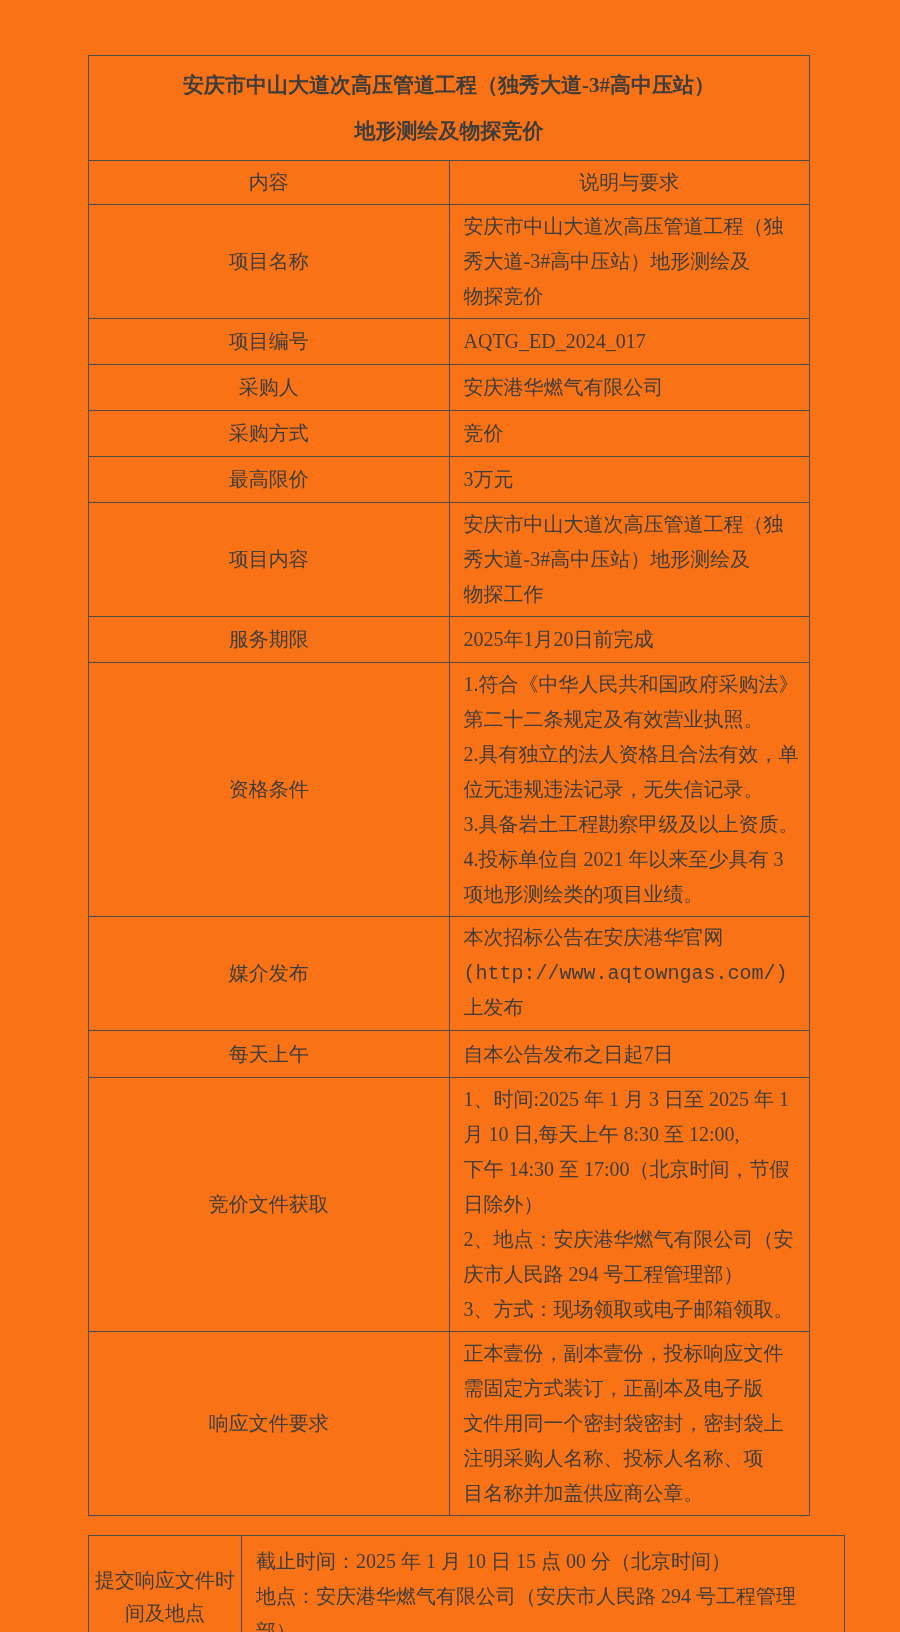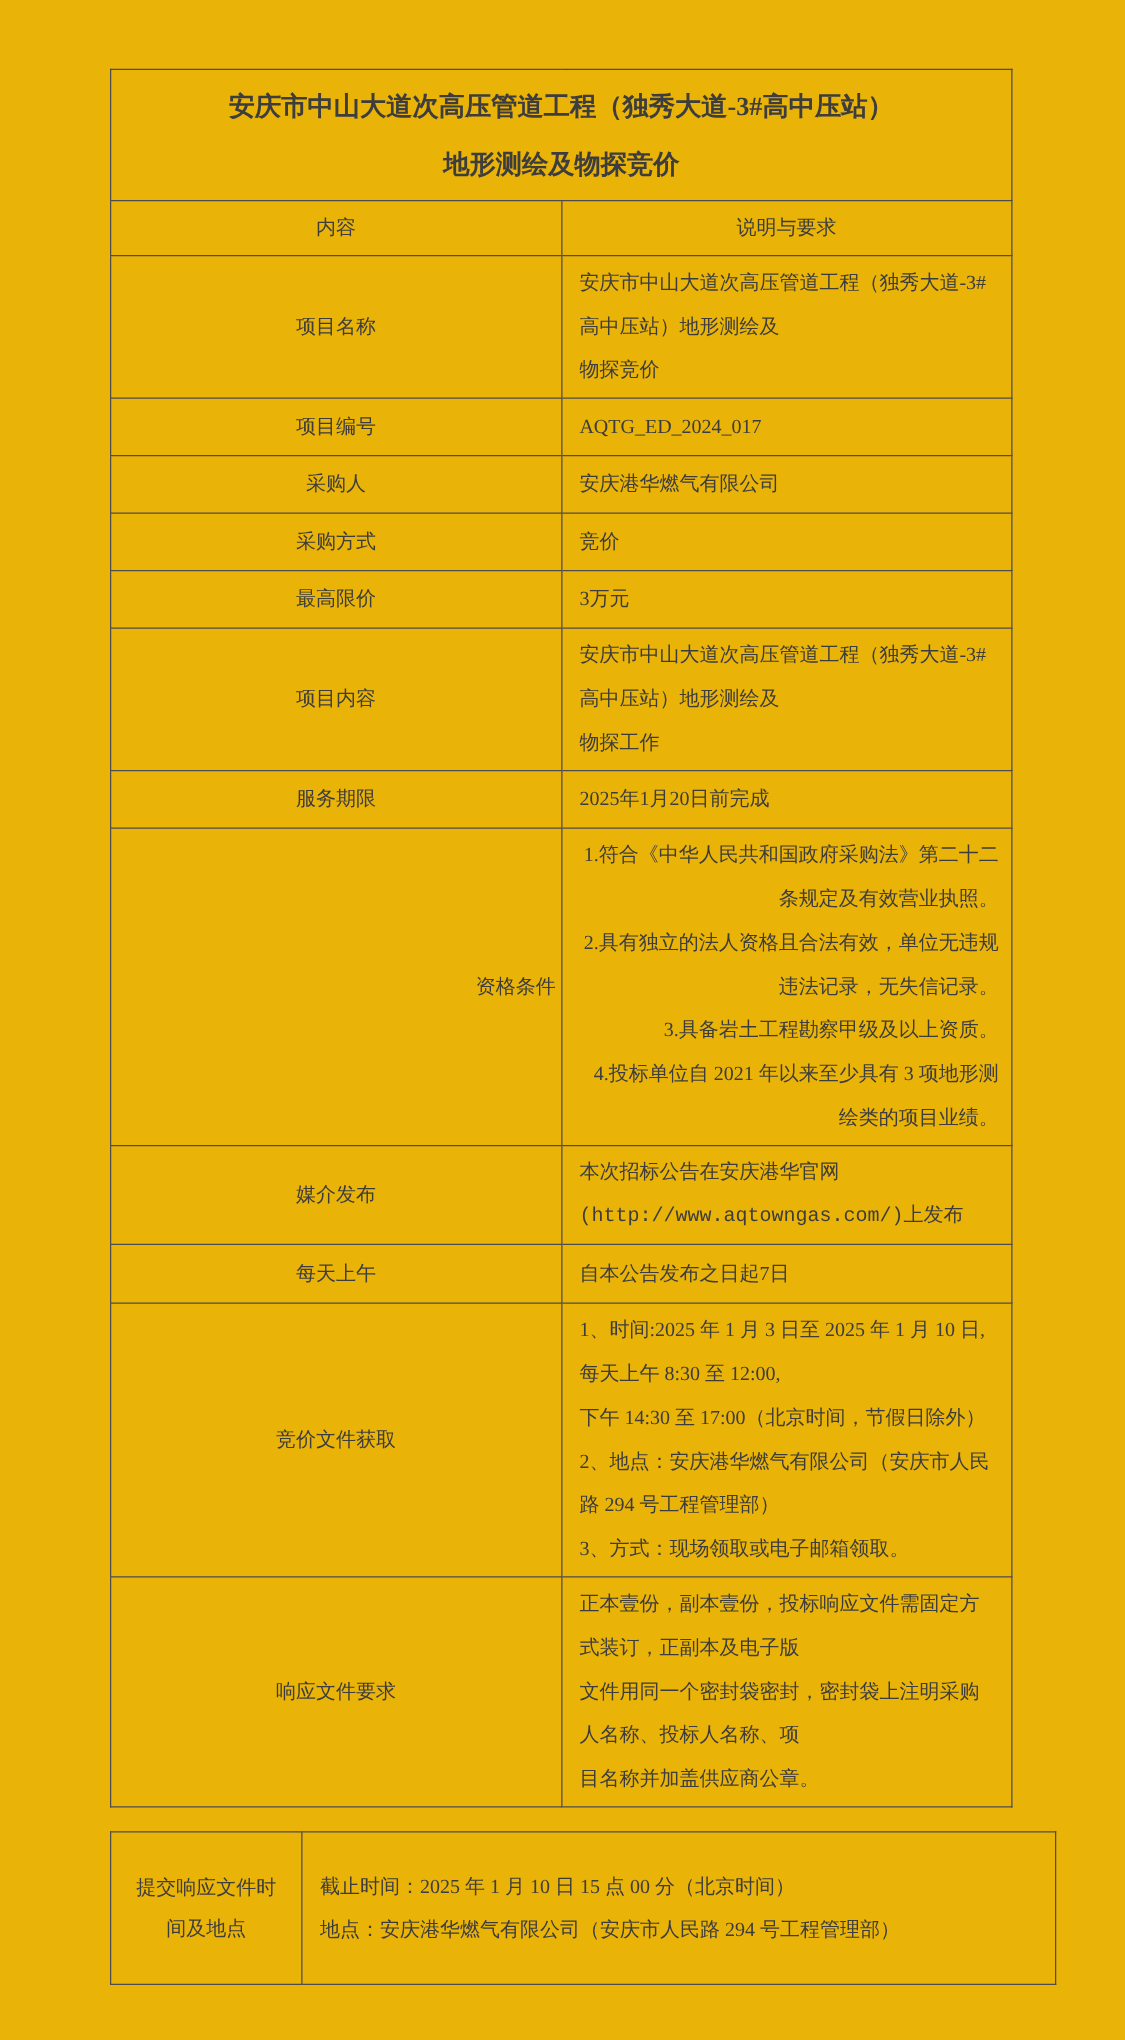--- a/index.html
+++ b/index.html
@@ -4,37 +4,37 @@
 <style>
   html, body {
     margin: 0;
     padding: 0;
     background: #ffffff;
   }
   .page {
     position: relative;
     width: 900px;
     height: 1632px;
-    background: #eab308;
+    background: #f97316;
     font-family: "Liberation Serif", "DejaVu Serif", serif;
     color: #3d3d3d;
     overflow: hidden;
   }
   .doc-table {
     border-collapse: collapse;
     table-layout: fixed;
     width: 722px;
     margin-left: 88px;
   }
   .doc-table.first { margin-top: 55px; }
   .doc-table.second { margin-top: 19px; }
   td {
     border: 1px solid #4d4d4d;
     vertical-align: middle;
-    font-size: 16px;
+    font-size: 20px;
     color: #3d3d3d;
   }
   td.lab {
     width: 144px;
     text-align: center;
     padding: 2px 4px;
   }
   td.con {
     width: 578px;
     padding: 4px 10px 4px 14px;
@@ -49,21 +49,21 @@
   }
   .title-cell .line { line-height: 46px; }
   .head-row td { height: 35px; }
   .head-row .con { text-align: center; padding: 4px 4px; }
   
   .h-title td { height: 96px; }
   .h73 td { height: 73px; }
   .h37 td { height: 37px; }
   .h38 td { height: 38px; }
   .h80 td { height: 80px; }
-  .h148 td { height: 148px; text-align: right; }
+  .h148 td { height: 148px; }
   .h52 td { height: 52px; font-family: Liberation Mono, monospace; }
   .h177 td { height: 177px; }
   .h116 td { height: 116px; }
   .h113 td { height: 113px; }
 </style>
 </head>
 <body>
 
 <div class="page">
 

